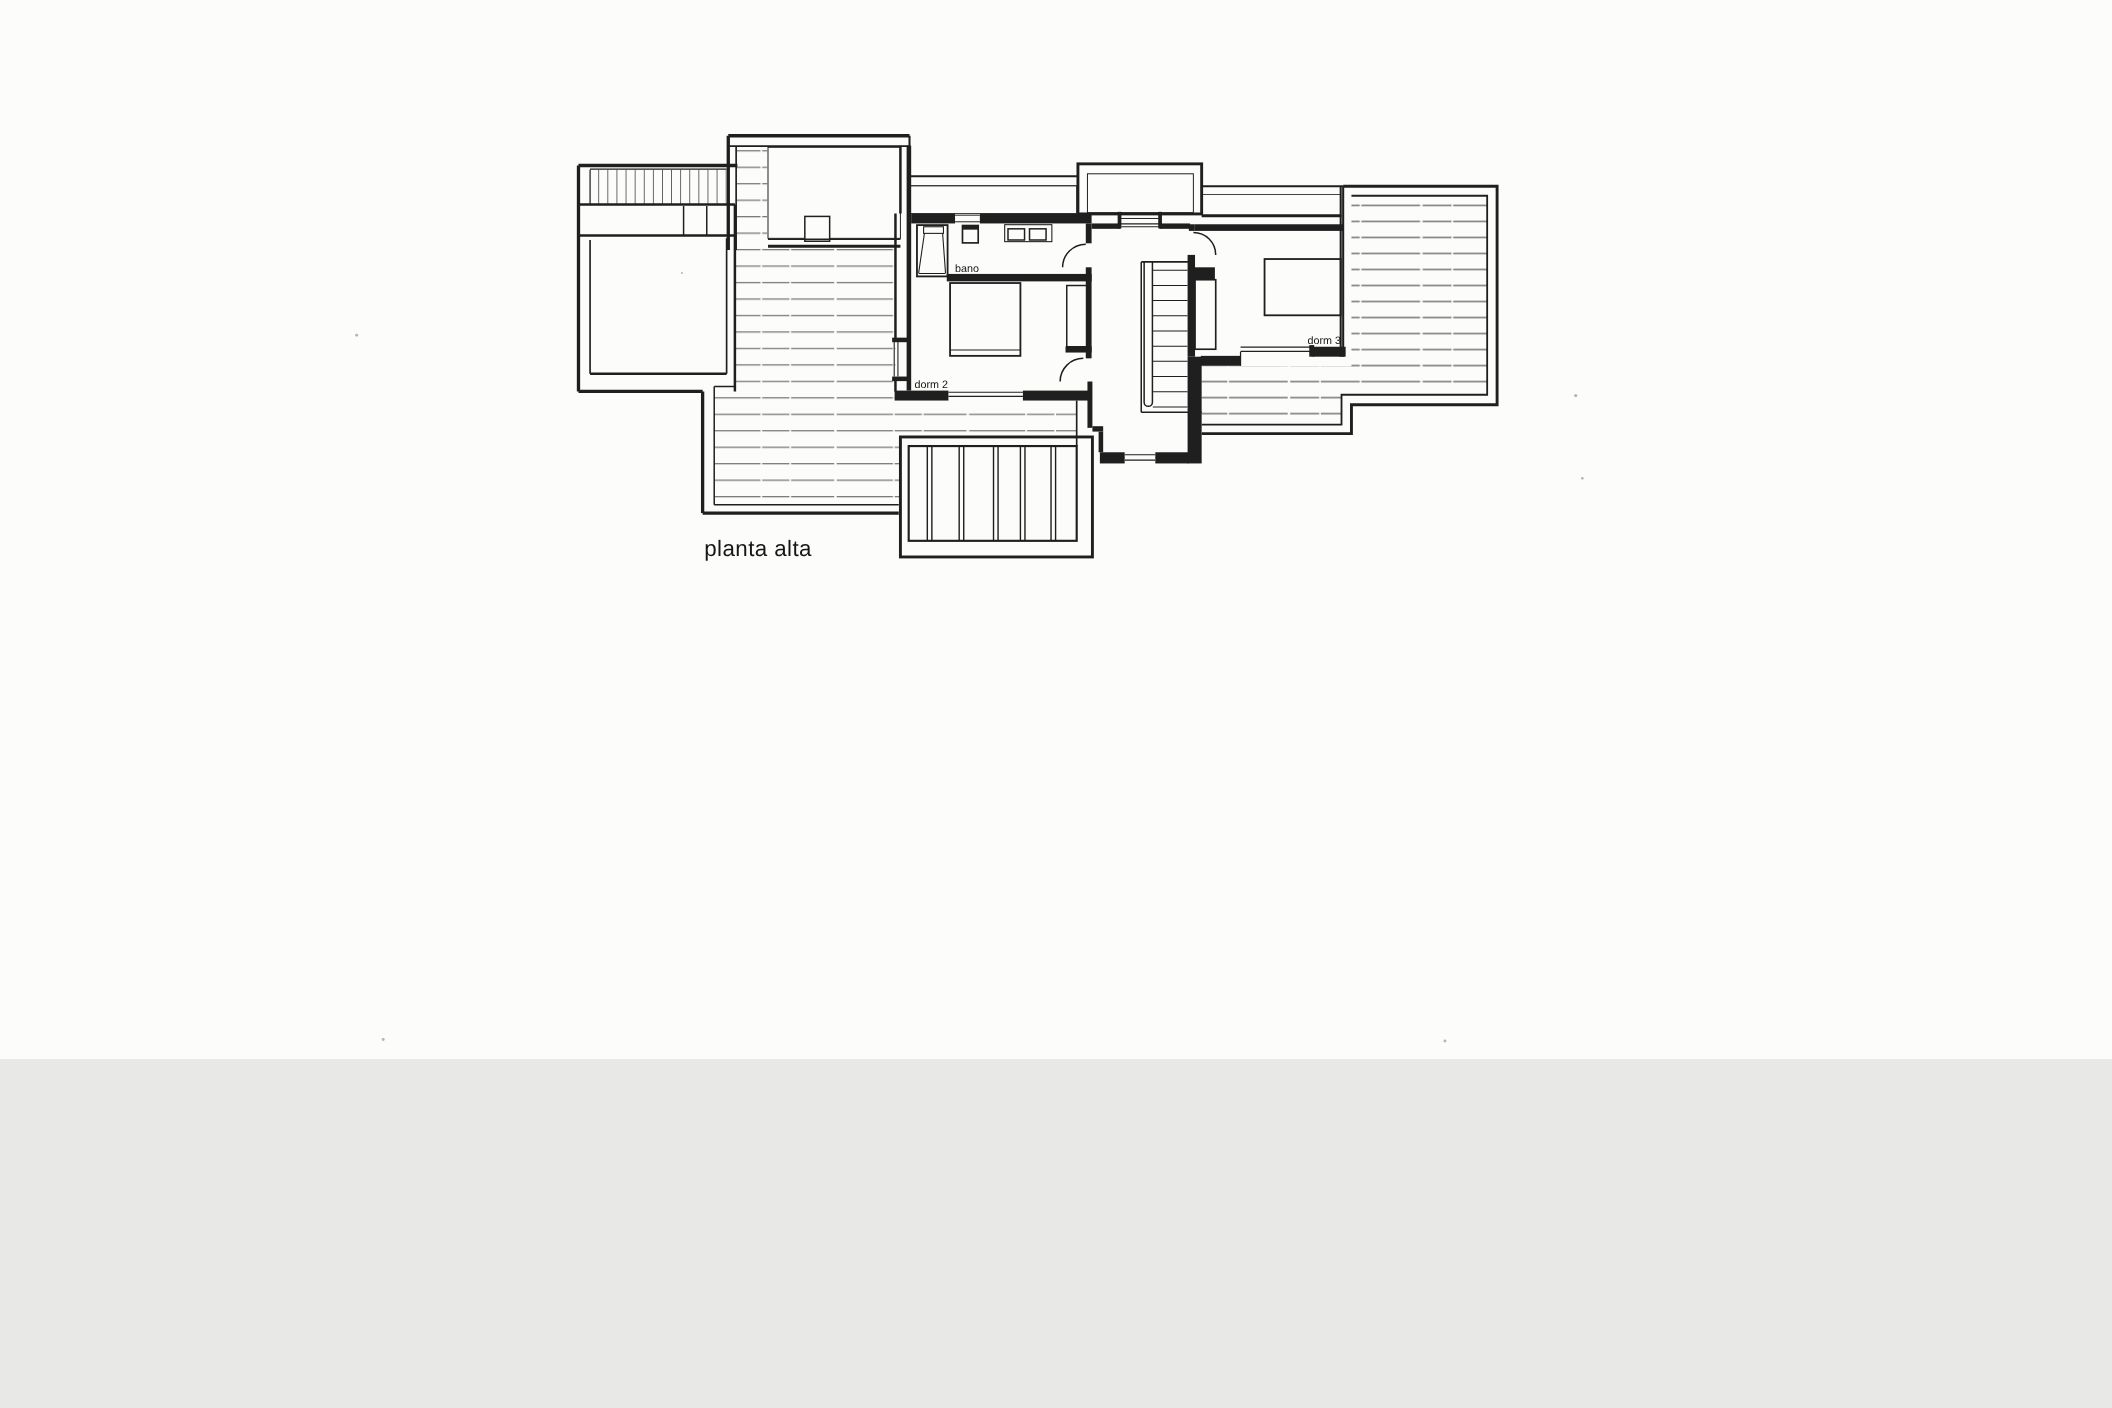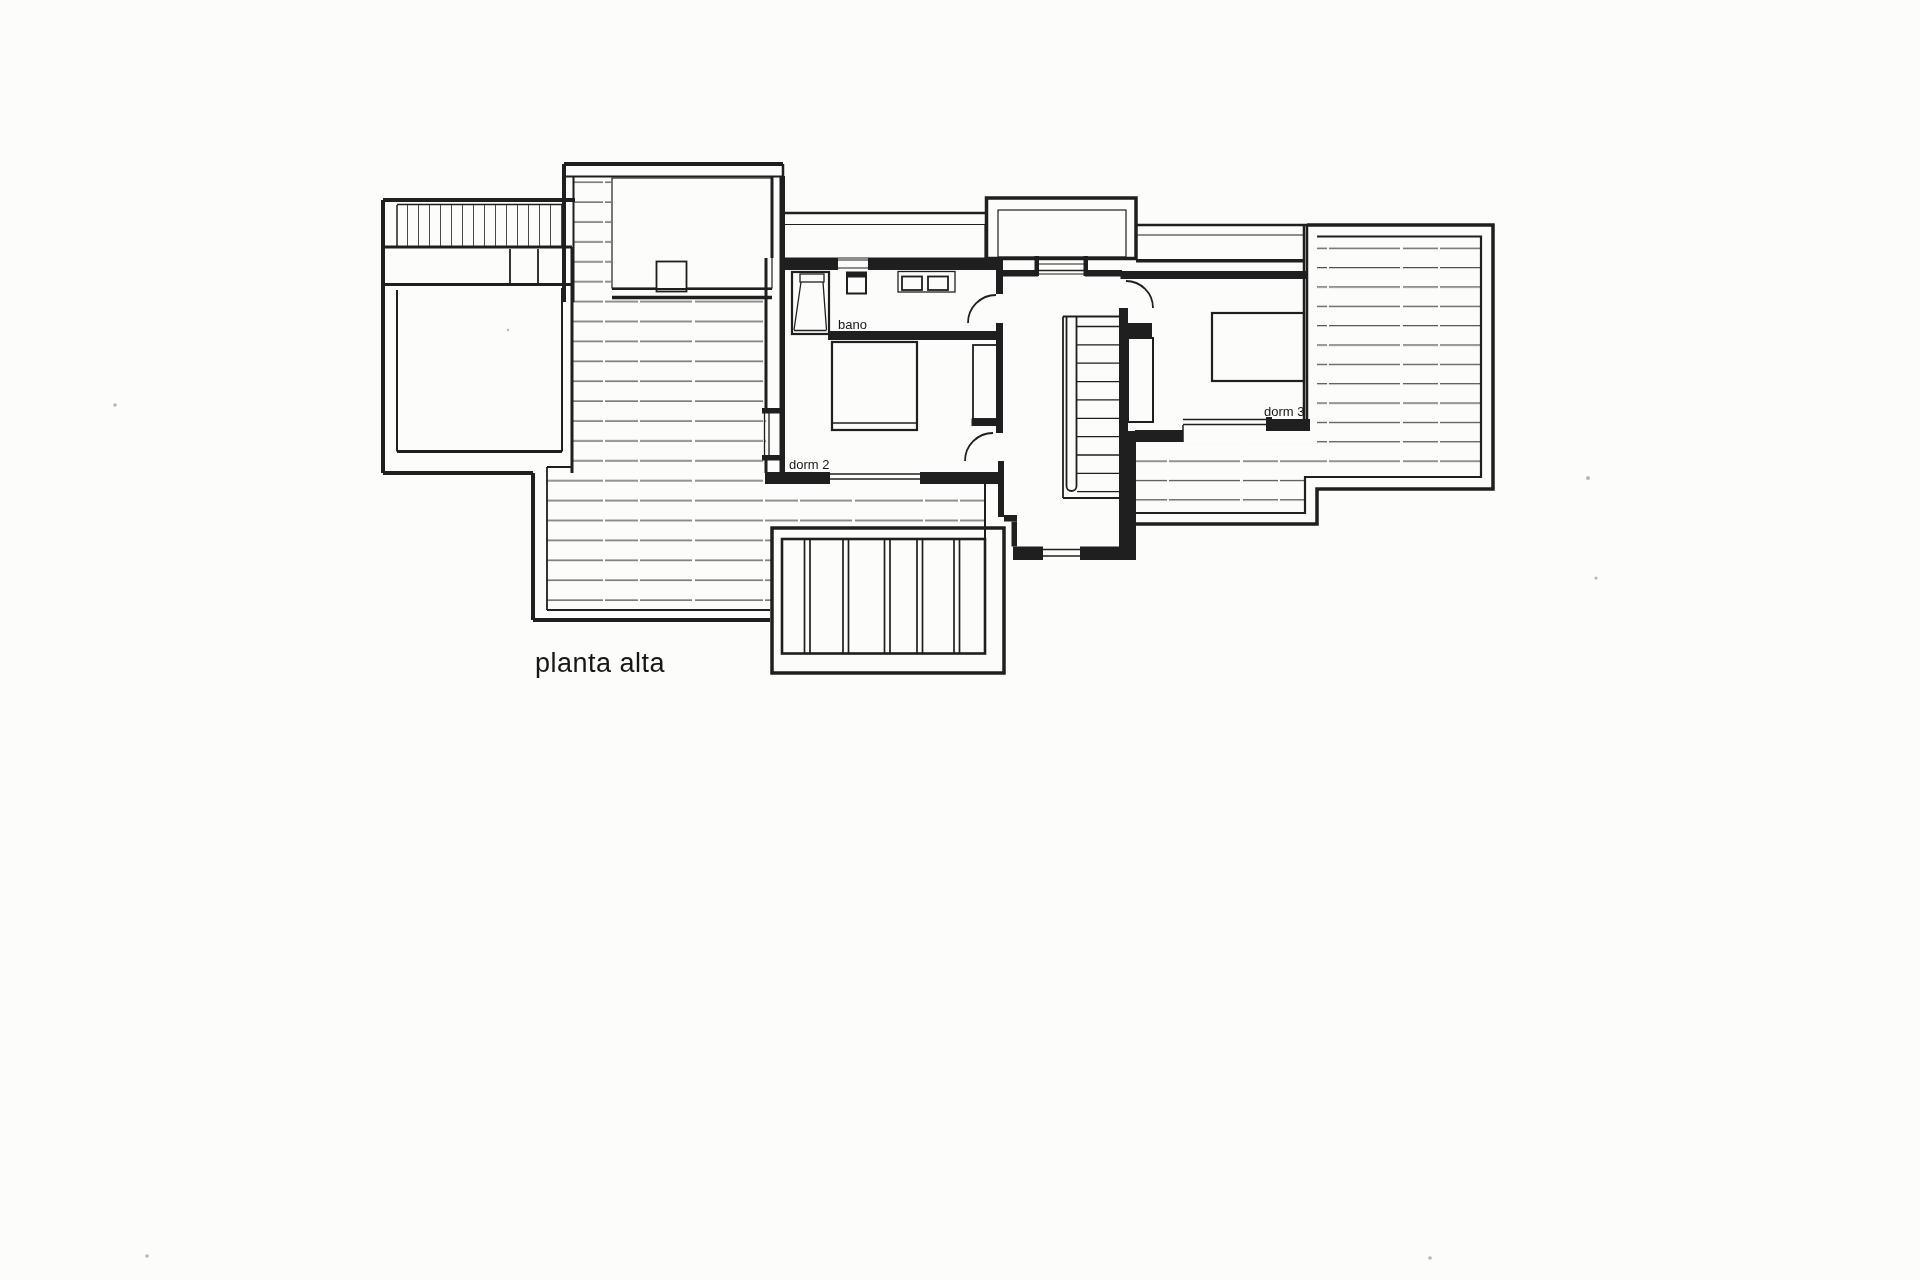--- a/index.html
+++ b/index.html
@@ -3,21 +3,21 @@
 <meta charset="utf-8">
 <style>
   :root{
     --paper:#fcfcfa;
     --ink:#1f1f1f;
     --deck:#4f4f4f;
     --dot:#454545;
   }
   html,body{margin:0;padding:0;background:#e8e8e6;}
   .page{
-    width:1920px;height:1280px;
+    width:1920px;height:963px;
     background:var(--paper);
     position:relative;overflow:hidden;
     font-family:"Liberation Sans", sans-serif;
   }
   svg{display:block;width:100%;height:100%;}
   .s{stroke:var(--ink);fill:none;stroke-linecap:butt;stroke-linejoin:miter;}
   .w1{stroke-width:1;}
   .w12{stroke-width:1.2;}
   .w13{stroke-width:1.3;}
   .w15{stroke-width:1.5;}

